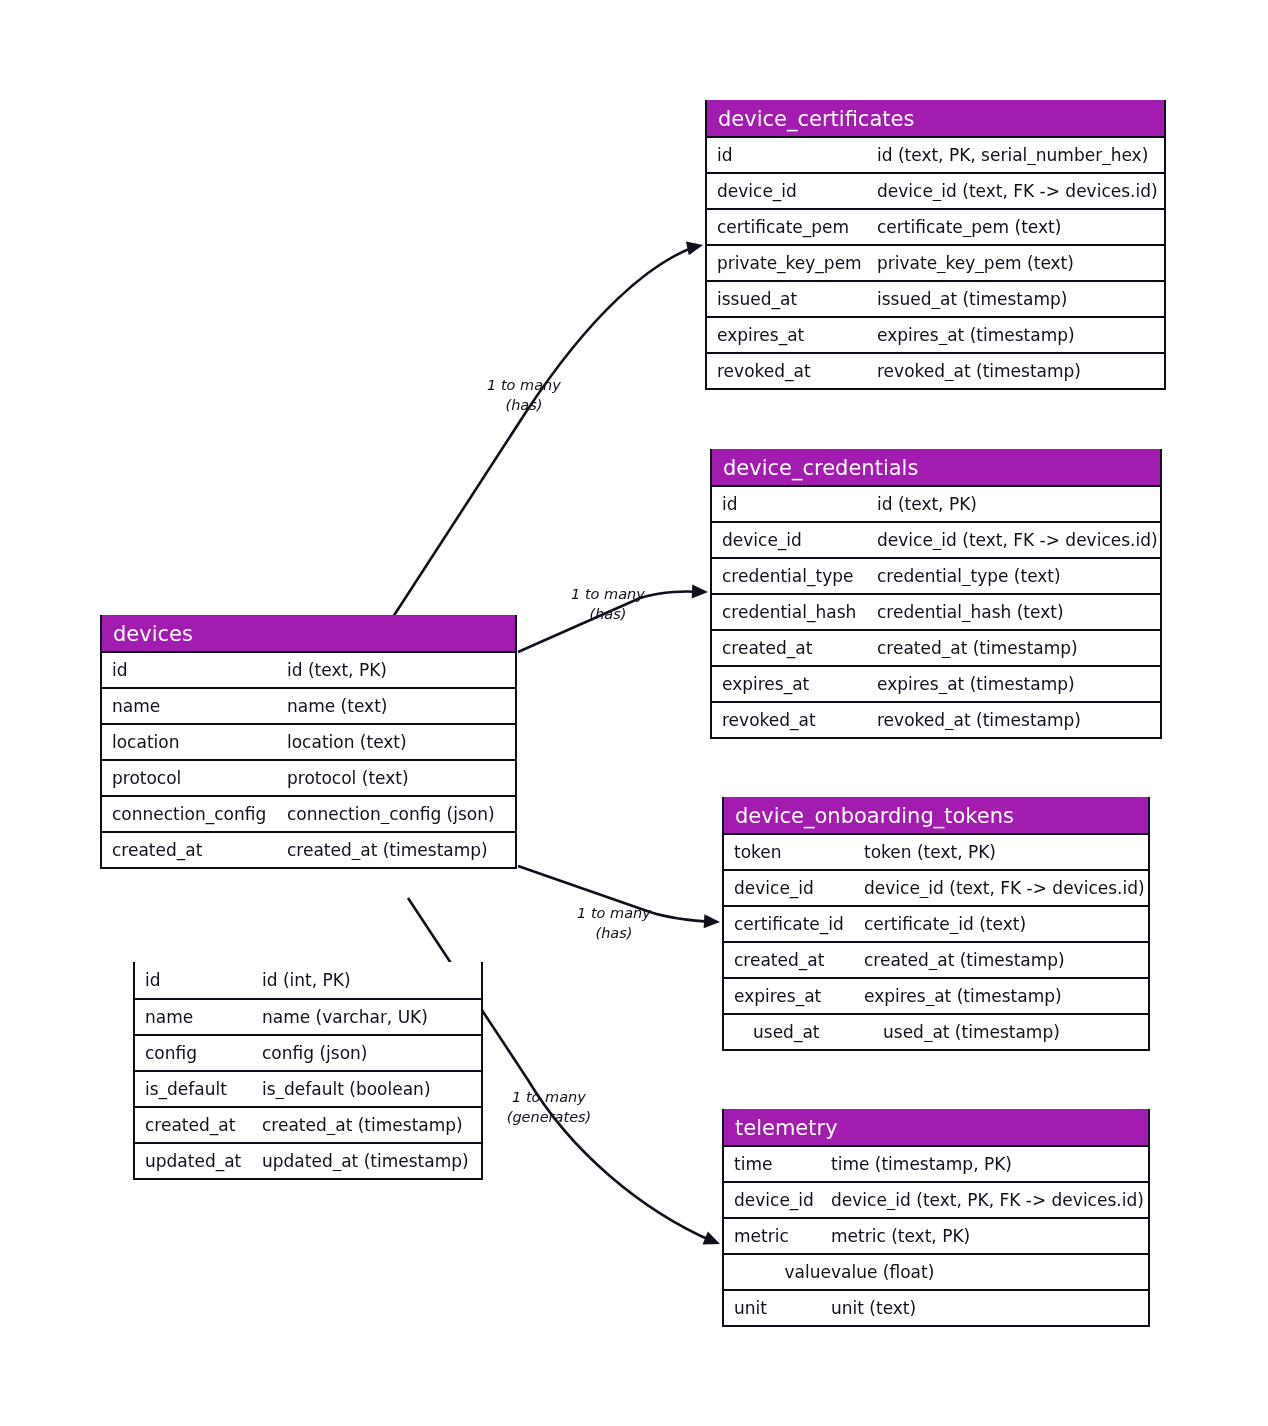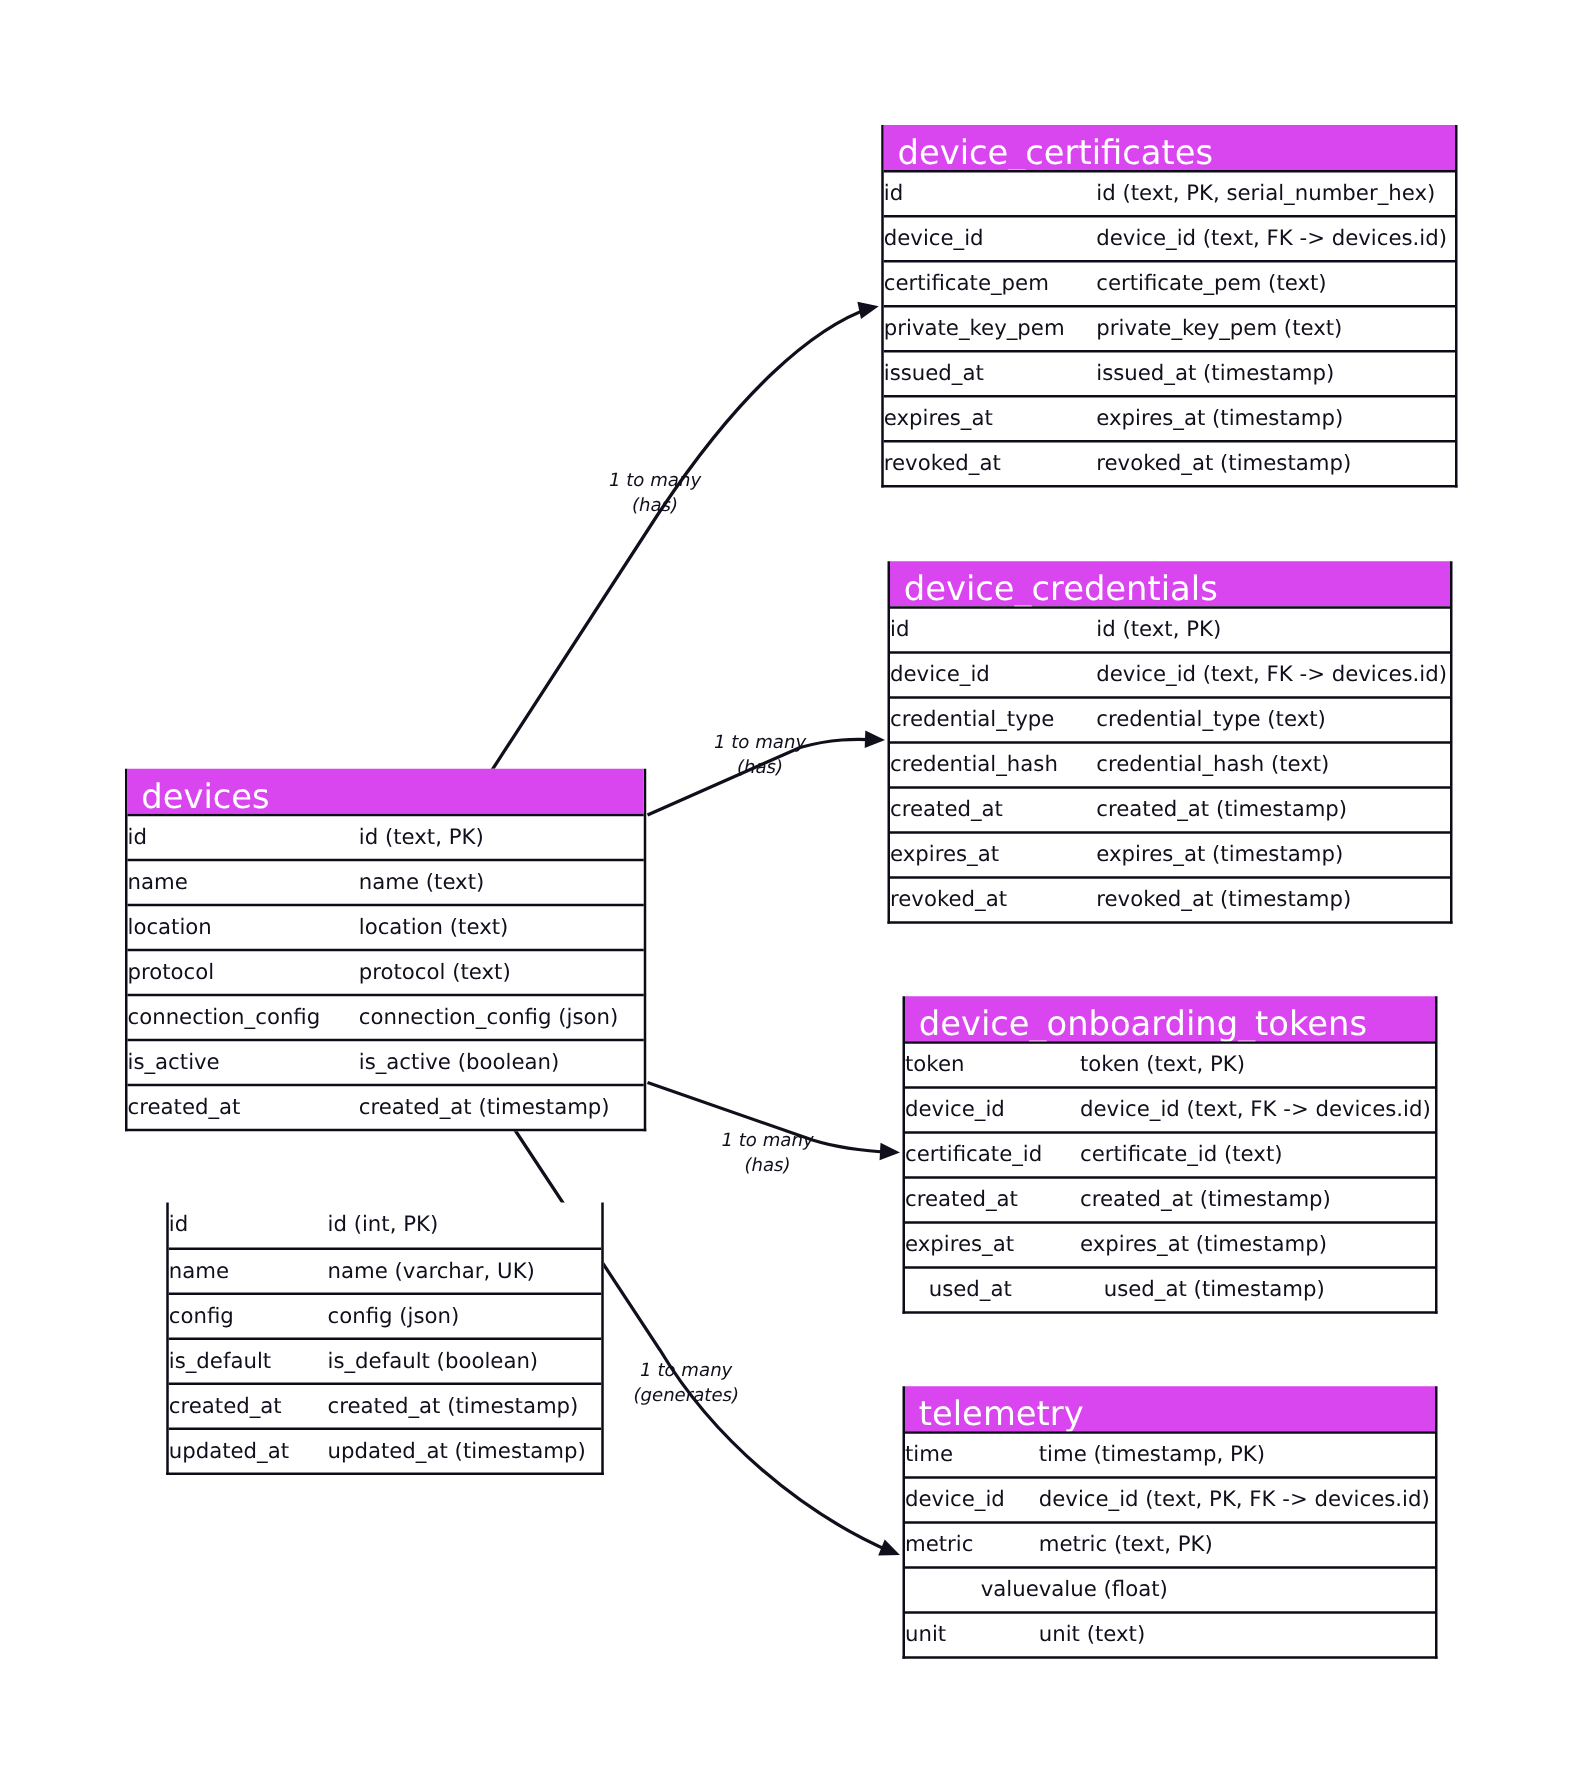--- a/index.html
+++ b/index.html
@@ -27,23 +27,23 @@
     pointer-events: none;
   }
   .entity {
     position: absolute;
     box-sizing: border-box;
     background: #ffffff;
     border: 2px solid #0c0c18;
     border-top: none;
   }
   .entity-header {
-    background: #d946ef;
+    background: #a21caf;
     color: #ffffff;
-    font-size: 27px;
+    font-size: 21px;
     line-height: 1;
     padding: 9px 11px 10px 11px;
     box-sizing: border-box;
     height: 36px;
     white-space: nowrap;
     overflow: hidden;
   }
   .attr-row {
     display: flex;
     align-items: center;
@@ -52,20 +52,21 @@
     border-top: 2px solid #0c0c18;
     color: #10101c;
     font-size: 17px;
     white-space: nowrap;
     overflow: hidden;
   }
   .attr-row:first-of-type {
     border-top: none;
   }
   .attr-name {
+    padding-left: 10px;
     box-sizing: border-box;
     flex: 0 0 auto;
   }
   .attr-type {
     box-sizing: border-box;
     flex: 1 1 auto;
     overflow: hidden;
     text-overflow: clip;
   }
   .rel-label {
@@ -114,24 +115,20 @@
         </div>
         <div class="attr-row">
           <span class="attr-name" style="width: 185px;">protocol</span>
           <span class="attr-type">protocol (text)</span>
         </div>
         <div class="attr-row">
           <span class="attr-name" style="width: 185px;">connection_config</span>
           <span class="attr-type">connection_config (json)</span>
         </div>
         <div class="attr-row">
-          <span class="attr-name" style="width: 185px;">is_active</span>
-          <span class="attr-type">is_active (boolean)</span>
-        </div>
-        <div class="attr-row">
           <span class="attr-name" style="width: 185px;">created_at</span>
           <span class="attr-type">created_at (timestamp)</span>
         </div>
       </div>
       <div class="entity" style="left: 705px; top: 100px; width: 461px;">
         <div class="entity-header">device_certificates</div>
         <div class="attr-row">
           <span class="attr-name" style="width: 170px;">id</span>
           <span class="attr-type">id (text, PK, serial_number_hex)</span>
         </div>

